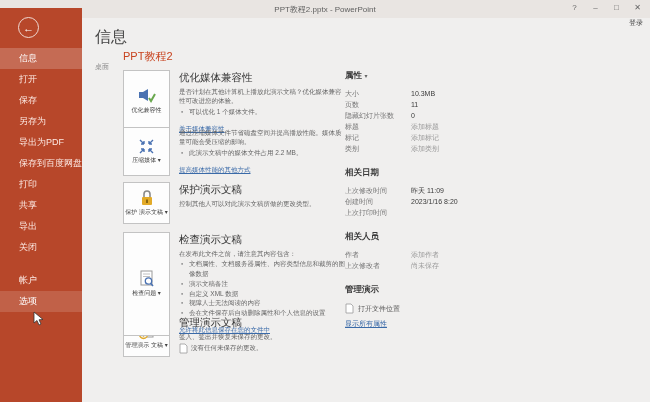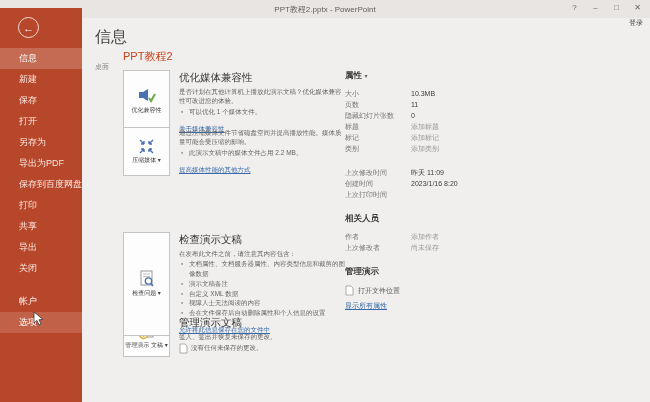--- a/index.html
+++ b/index.html
@@ -93,23 +93,22 @@
   <div class="wbtn">?</div>
   <div class="wbtn">–</div>
   <div class="wbtn">□</div>
   <div class="wbtn">✕</div>
 </div>
 <div class="sign-in">登录</div>
 
 <div class="sidebar">
   <div class="back-btn">←</div>
   <div class="side-item selected">信息</div>
-  <div class="side-item">新建</div>
+  <div class="side-item">打开</div>
   <div class="side-item">保存</div>
-  <div class="side-item">打开</div>
   <div class="side-item">另存为</div>
   <div class="side-item">导出为PDF</div>
   <div class="side-item">保存到百度网盘</div>
   <div class="side-item">打印</div>
   <div class="side-item">共享</div>
   <div class="side-item">导出</div>
   <div class="side-item">关闭</div>
   <div class="side-gap"></div>
   <div class="side-item">帐户</div>
   <div class="side-item hover">选项</div>
@@ -161,20 +160,36 @@
     </div>
     <div class="sec-body">
       <div class="sec-desc">通过压缩媒体文件节省磁盘空间并提高播放性能。媒体质量可能会受压缩的影响。</div>
       <ul class="sec-bullets">
         <li>此演示文稿中的媒体文件占用 2.2 MB。</li>
       </ul>
       <span class="sec-link">提高媒体性能的其他方式</span>
     </div>
   </div>
 
+  <div class="section" style="top:164px">
+    <div class="big-btn">
+      <span>
+        <svg width="16" height="17" viewBox="0 0 16 17">
+          <path d="M5 7 L5 4 A3 3 0 0 1 11 4 L11 7" stroke="#8a8a8a" stroke-width="1.6" fill="none"></path>
+          <rect x="3" y="7" width="10" height="8" rx="1" fill="#e2aa28"></rect>
+          <rect x="7" y="9.5" width="2" height="3.5" fill="#8a6710"></rect>
+        </svg>
+      </span>
+      <span class="blabel">保护 演示文稿 ▾</span>
+    </div>
+    <div class="sec-body">
+      <div class="sec-title">保护演示文稿</div>
+      <div class="sec-desc">控制其他人可以对此演示文稿所做的更改类型。</div>
+    </div>
+  </div>
 
   <div class="section" style="top:297px">
     <div class="big-btn">
       <span>
         <svg width="17" height="17" viewBox="0 0 17 17">
           <rect x="5" y="1" width="10" height="13" fill="#fff" stroke="#9a9a9a" stroke-width="1"></rect>
           <line x1="7" y1="4" x2="13" y2="4" stroke="#c0c0c0" stroke-width="1"></line>
           <line x1="7" y1="6.5" x2="13" y2="6.5" stroke="#c0c0c0" stroke-width="1"></line>
           <circle cx="5.5" cy="11.5" r="4" fill="#f0efee" stroke="#e2aa28" stroke-width="1.4"></circle>
           <path d="M4 11.5 L5.5 13 L7.5 10.3" stroke="#e2aa28" stroke-width="1.2" fill="none"></path>
@@ -248,20 +263,21 @@
     <div class="prow">
       <span class="plabel">标记</span>
       <span class="pvalue ph">添加标记</span>
     </div>
     <div class="prow">
       <span class="plabel">类别</span>
       <span class="pvalue ph">添加类别</span>
     </div>
 
     <div class="panel-gap"></div>
+    <div class="panel-h">相关日期</div>
     <div class="prow">
       <span class="plabel">上次修改时间</span>
       <span class="pvalue">昨天 11:09</span>
     </div>
     <div class="prow">
       <span class="plabel">创建时间</span>
       <span class="pvalue">2023/1/16 8:20</span>
     </div>
     <div class="prow">
       <span class="plabel">上次打印时间</span>

